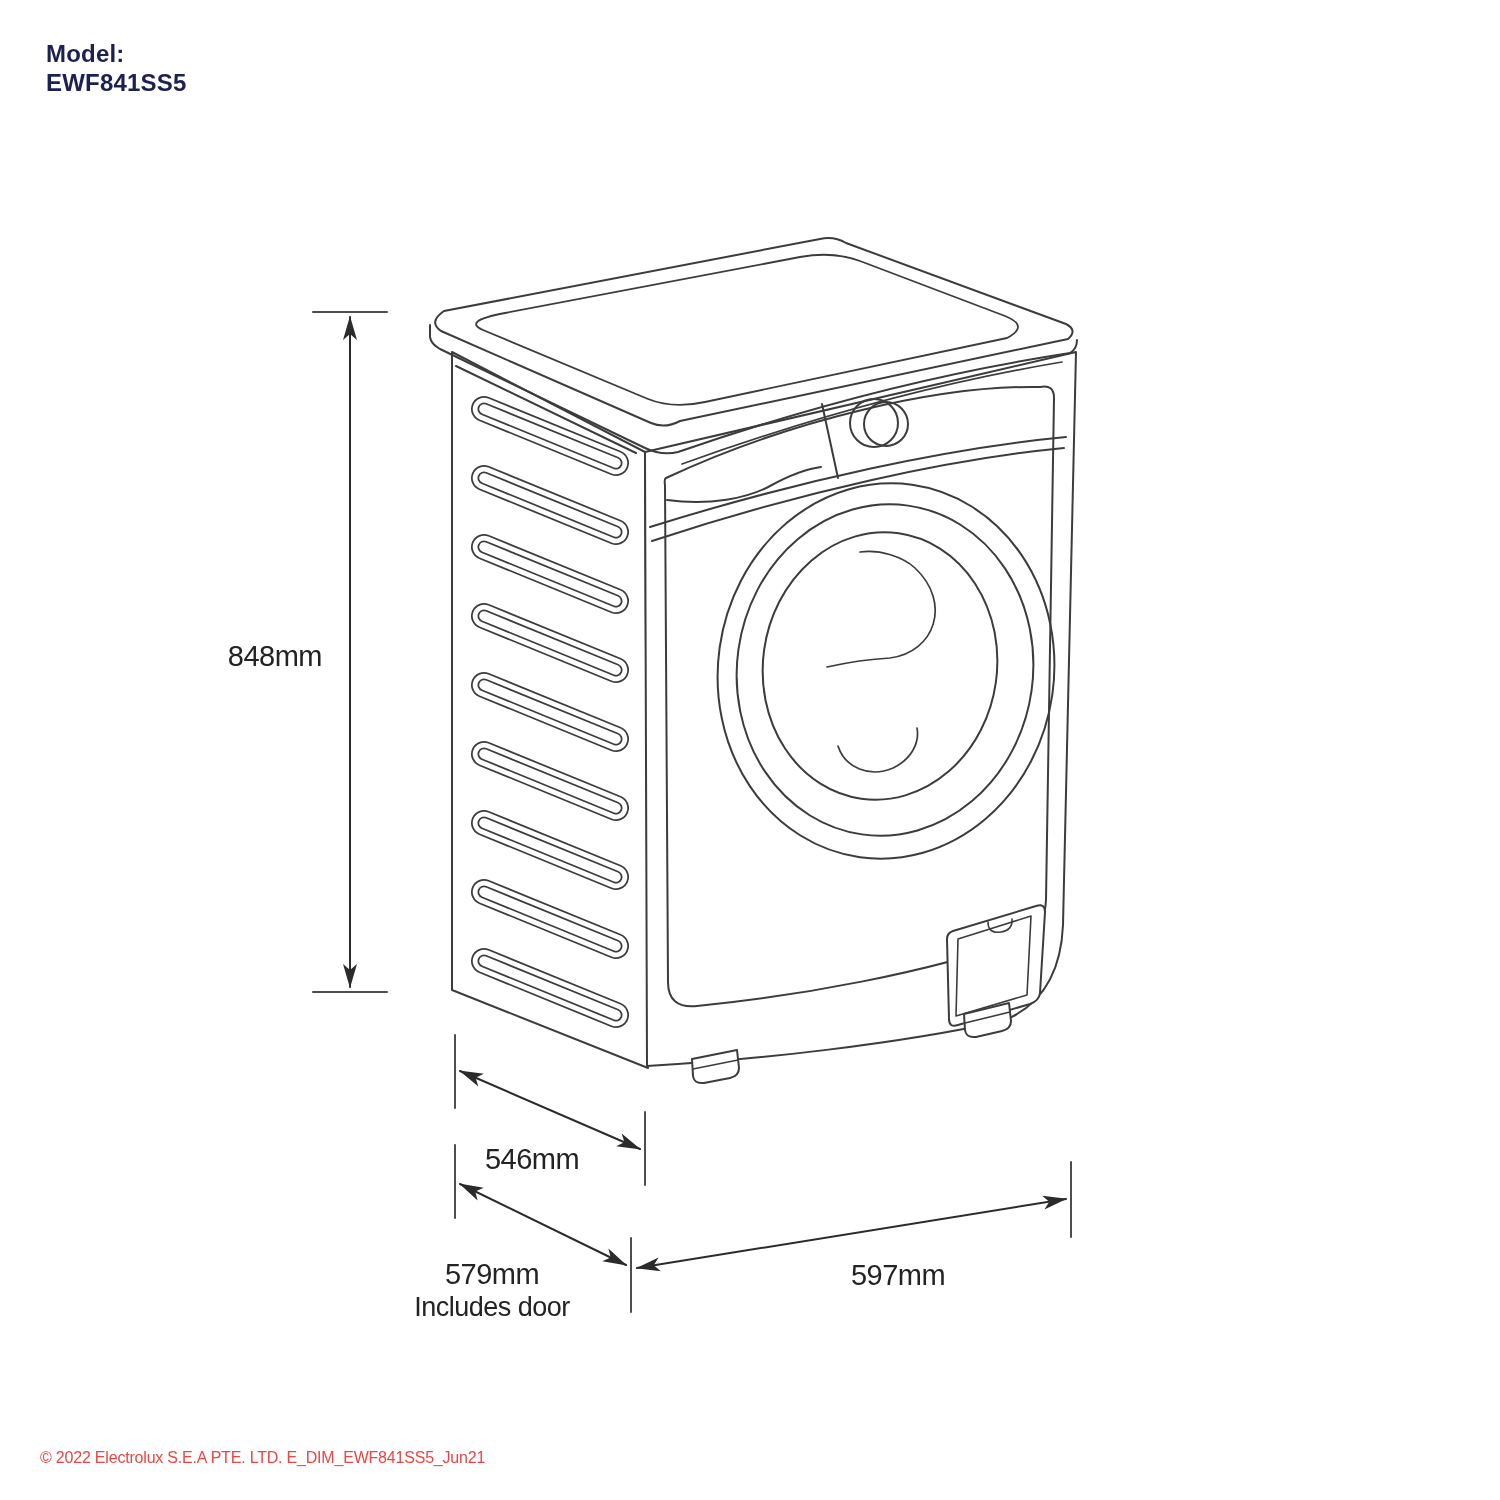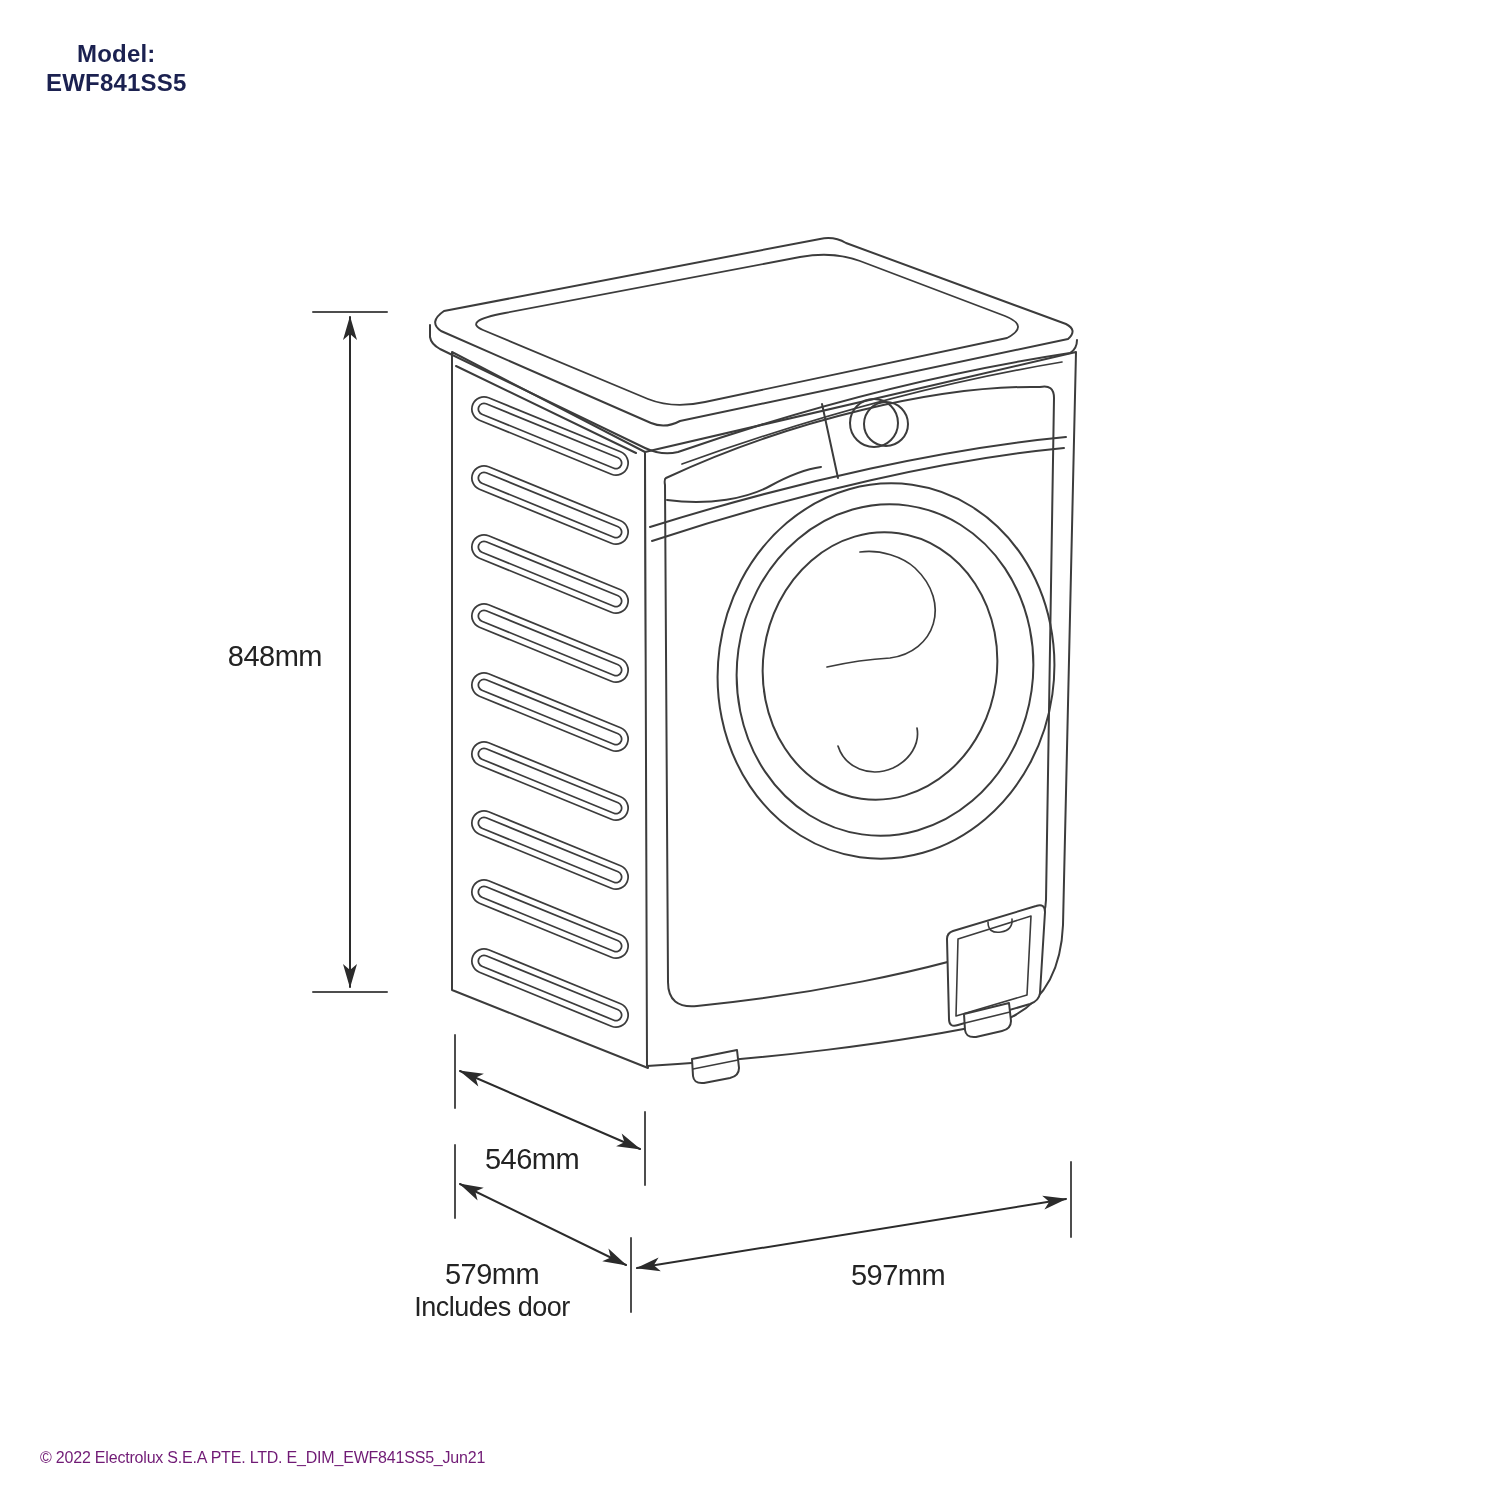--- a/index.html
+++ b/index.html
@@ -1,25 +1,25 @@
 <!DOCTYPE html>
 <html><head>
 <meta charset="utf-8">
 <style>
   html,body{margin:0;padding:0;background:#e8e8e8;}
   .page{
     position:relative;width:1500px;height:1500px;background:#ffffff;
-    font-family:"Liberation Sans", sans-serif;overflow:hidden;margin:0 auto;text-align:center;
+    font-family:"Liberation Sans", sans-serif;overflow:hidden;margin:0 auto;
   }
   .page svg{position:absolute;left:0;top:0;}
   .title-block{position:absolute;left:46px;top:40px;color:#1b2150;}
   .title-block .model-label{font-size:24px;font-weight:700;line-height:28px;letter-spacing:.2px;}
   .title-block .model-number{font-size:24px;font-weight:700;line-height:29px;letter-spacing:.2px;}
   .copyright{
-    position:absolute;left:40px;top:1449px;font-size:16px;color:#701a75;letter-spacing:-.2px;
+    position:absolute;left:40px;top:1449px;font-size:16px;color:#ef4444;letter-spacing:-.2px;
   }
   .dim-text{font-size:29px;fill:#232323;letter-spacing:-.5px;}
   .dim-note{font-size:27px;fill:#232323;letter-spacing:-.5px;}
 </style>
 </head>
 <body>
 
 <div class="page">
 
   <div class="title-block">

